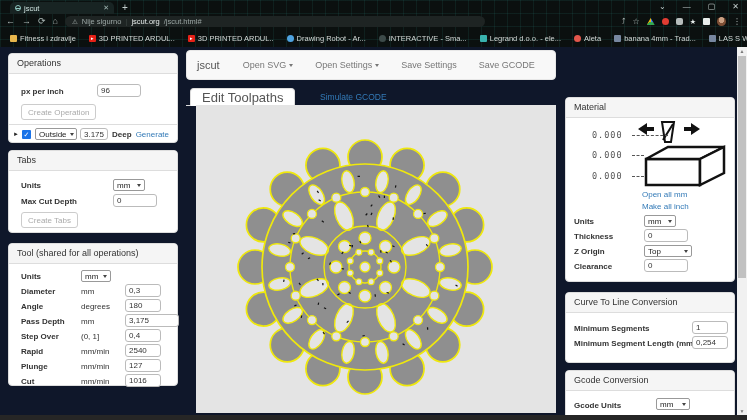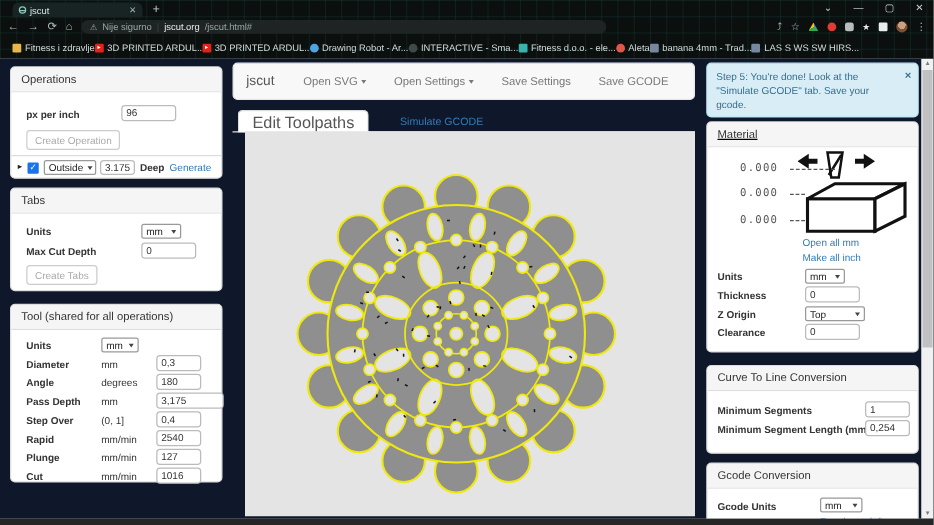--- a/index.html
+++ b/index.html
@@ -34,21 +34,21 @@
   .url-path { font-size:7.5px; color:#9aa5a3; }
   .addr-icons { margin-left:auto; display:flex; align-items:center; gap:7px; }
   .addr-ic { color:#b9c3c1; font-size:8px; }
   .ext-drive { width:8px; height:7px; clip-path:polygon(50% 0,100% 100%,0 100%);
     background:conic-gradient(#4285f4 0 33%, #34a853 33% 66%, #fbbc04 66%); }
   .ext-red { width:7px; height:7px; border-radius:50%; background:#e23c32; }
   .ext-gray { width:7px; height:7px; border-radius:2px; background:#b7bdbc; }
   .ext-star { color:#e8eeec; font-size:7px; }
   .ext-sq { width:7px; height:7px; border-radius:1px; background:#e8eeec; }
   .avatar { width:9px; height:9px; border-radius:50%; background:radial-gradient(circle at 50% 35%, #caa083 0 40%, #7d4f35 41%); }
-  .bmbar { position:absolute; top:29px; left:0; right:0; height:18px; display:flex; align-items:center; padding:0 10px; }
+  .bmbar { position:absolute; top:29px; left:0; right:0; height:18px; display:flex; align-items:center; gap:13px; padding:0 10px; }
   .bm { display:flex; align-items:center; gap:3px; }
   .fav { width:7px; height:7px; border-radius:1px; font-size:5px; line-height:7px; text-align:center; }
   .bm-label { font-size:7.5px; color:#d3d9d7; white-space:nowrap; }
 
   
   .page { position:absolute; top:47px; left:0; width:747px; height:368px; background:#0f172a; overflow:hidden; }
 
   .panel { position:absolute; background:#fff; border:1px solid #ddd; border-radius:4px; }
   .panel-h { height:20px; background:#f5f5f5; border-bottom:1px solid #ddd; border-radius:3px 3px 0 0;
     font-size:9px; color:#333; line-height:19px; padding:0 8px; }
@@ -81,21 +81,21 @@
   .apptabs { position:absolute; left:186px; top:41px; width:370px; height:18px; border-bottom:1px solid #ddd; }
   .apptab-active { position:absolute; left:4px; top:0; height:18px; padding:0 11px; background:#fff;
     border:1px solid #ddd; border-bottom:1px solid #fff; border-radius:4px 4px 0 0; font-size:13px; color:#555; line-height:17px; }
   .apptab-link { position:absolute; left:102px; top:0; font-size:8.5px; line-height:18px; color:#337ab7; text-decoration:none;margin-left:32px; }
   .canvas { position:absolute; left:196px; top:58px; width:360px; height:308px; }
 
   
   .alert { position:absolute; left:565px; top:3px; width:170px; height:44px; background:#d9edf7;
     border:1px solid #bce8f1; border-radius:4px; color:#31708f; font-size:8px; line-height:1.35; padding:6px 14px 5px 7px; }
   .alert-close { position:absolute; top:3px; right:5px; color:#31708f; font-size:9px; font-weight:bold; }
-  .p-material { left:565px; top:50px; width:170px; height:185px;text-decoration:underline; }
+  .p-material { left:565px; top:50px; width:170px; height:185px; }
   .mat-val { position:absolute; font-family:"DejaVu Sans Mono",monospace; font-size:8.5px; color:#555; letter-spacing:1px; }
   .mat-dash { position:absolute; border-top:1.5px dashed #555; }
   .mat-link { font-size:8px; }
   .p-curve { left:565px; top:245px; width:170px; height:71px; }
   .p-gcode { left:565px; top:323px; width:170px; height:60px; }
 
   
   .vscroll { position:absolute; right:0; top:0; width:10px; height:368px; background:#f1f1f1; }
   .vthumb { position:absolute; left:1px; width:8px; top:9px; height:222px; background:#c1c1c1; }
   .varrow { position:absolute; left:0; width:10px; font-size:5px; color:#7a7a7a; text-align:center; }
@@ -164,21 +164,21 @@
       <span class="bm">
           <span class="fav" style="background: rgb(78, 163, 224); border-radius: 50%;"></span>
           <span class="bm-label">Drawing Robot - Ar...</span>
         </span>
       <span class="bm">
           <span class="fav" style="background: rgb(61, 74, 73); border-radius: 50%;"></span>
           <span class="bm-label">INTERACTIVE - Sma...</span>
         </span>
       <span class="bm">
           <span class="fav" style="background: rgb(57, 179, 174);"></span>
-          <span class="bm-label">Fitness d.o.o. - ele...</span>
+          <span class="bm-label">Legrand d.o.o. - ele...</span>
         </span>
       <span class="bm">
           <span class="fav" style="background: rgb(226, 87, 76); border-radius: 50%;"></span>
           <span class="bm-label">Aleta</span>
         </span>
       <span class="bm">
           <span class="fav" style="background: rgb(119, 135, 160);"></span>
           <span class="bm-label">banana 4mm - Trad...</span>
         </span>
       <span class="bm">
@@ -411,24 +411,20 @@
           <rect x="106.2319271011218" y="210.58054847314196" width="2.4" height="1.2" transform="rotate(98.45833333333333 106.2319271011218 210.58054847314196)" fill="#141414"></rect>
           <rect x="176.5646270004461" y="108.06618613409955" width="2.4" height="1.2" transform="rotate(114.37731481481482 176.5646270004461 108.06618613409955)" fill="#141414"></rect>
           <rect x="153.04656083827308" y="186.67708954420604" width="2.4" height="1.2" transform="rotate(34.87962962962963 153.04656083827308 186.67708954420604)" fill="#141414"></rect>
           <rect x="135.10882203761798" y="157.87442318065615" width="2.4" height="1.2" transform="rotate(114.96527777777779 135.10882203761798 157.87442318065615)" fill="#141414"></rect>
           <rect x="164.4340869081655" y="135.6616621820327" width="2.4" height="1.2" transform="rotate(69.63425925925927 164.4340869081655 135.6616621820327)" fill="#141414"></rect>
           <rect x="143.869063031074" y="189.36566416364712" width="2.4" height="1.2" transform="rotate(153.88657407407408 143.869063031074 189.36566416364712)" fill="#141414"></rect>
           <rect x="185.29694628190416" y="145.19300103725757" width="2.4" height="1.2" transform="rotate(82.72222222222223 185.29694628190416 145.19300103725757)" fill="#141414"></rect>
         </svg>
     </div>
 
-    <div class="alert">
-      <span>Step 5: You're done! Look at the "Simulate GCODE" tab. Save your gcode.</span>
-      <span class="alert-close">×</span>
-    </div>
 
     <div class="panel p-material">
       <div class="panel-h">Material</div>
       <svg style="position:absolute; left:72px; top:22px;" width="62" height="24" viewBox="0 0 62 24">
         <polygon points="0,9 9,3 9,7 16,7 16,11 9,11 9,15" fill="#111"></polygon>
         <polygon points="62,9 53,3 53,7 46,7 46,11 53,11 53,15" fill="#111"></polygon>
         <polygon points="24,2 36,2 33,22 27,22" fill="#fff" stroke="#111" stroke-width="2"></polygon>
         <line x1="25" y1="20" x2="35" y2="4" stroke="#111" stroke-width="2"></line>
       </svg>
       <span class="mat-val" style="left:26px; top:32px;">0.000</span>

